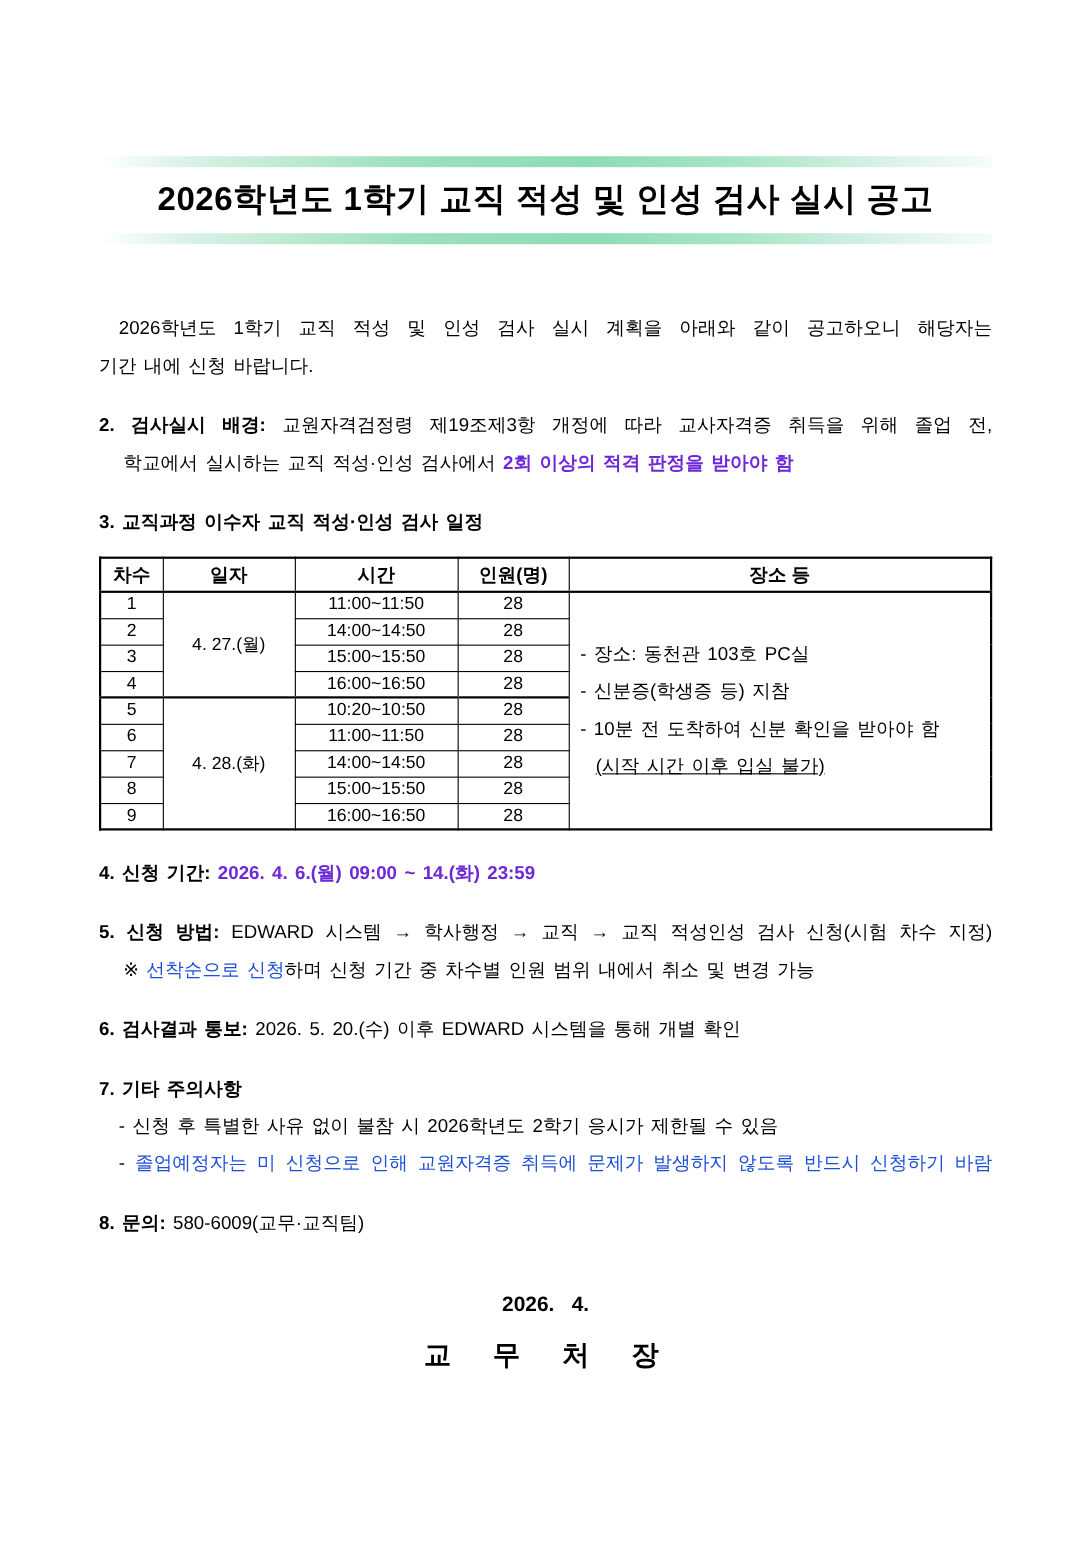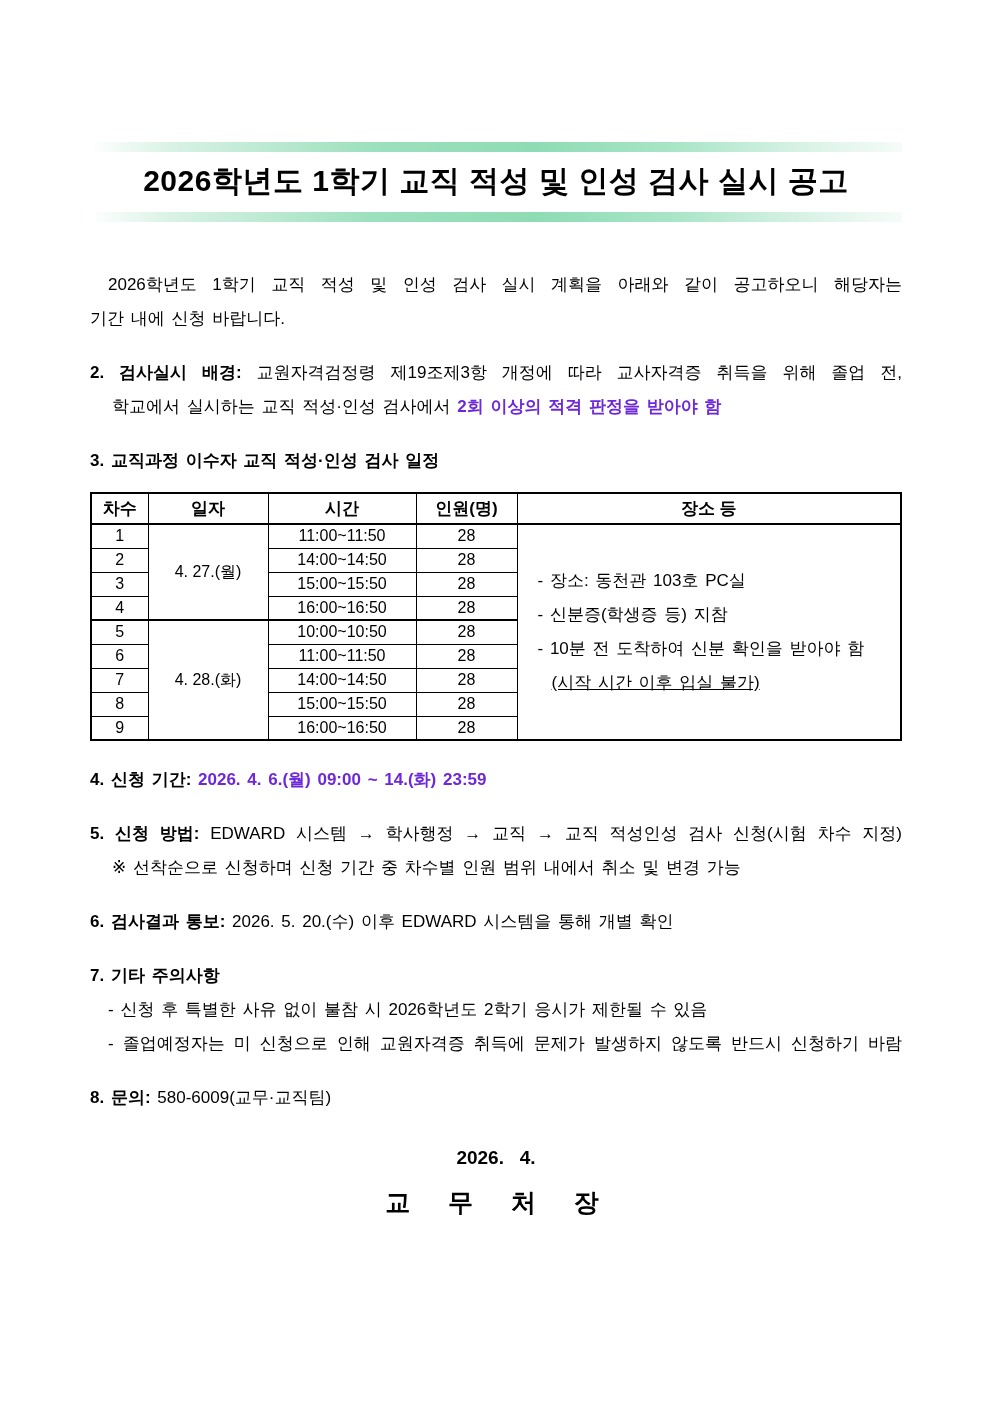--- a/index.html
+++ b/index.html
@@ -30,29 +30,29 @@
     letter-spacing: 0.5px;
     white-space: nowrap;
     padding: 9px 0 10px 0;
   }
   
   .para, .section, .note-line, .bullet {
     font-size: 17px;
     line-height: 34px;
     word-spacing: 2px;
   }
-  .intro { margin-top: 46px; }
+  .intro { margin-top: 60px; }
   .intro .l1 { text-indent: 18px; text-align: justify; text-align-last: justify; }
   .section { margin-top: 20px; }
   .section.first { margin-top: 35px; }
   .num, .label { font-weight: 700; }
   .justify-last { text-align: justify; text-align-last: justify; }
   .cont-line { padding-left: 22px; }
   .hl-blue { color: #6d28d9; font-weight: 700; }
-  .red-text { color: #000000; }
+  .red-text { color: #1d4ed8; }
   .note-line { padding-left: 22px; }
   .bullet { padding-left: 18px; }
   .bullet .dash { color: #000000; }
   
   table.sched {
     width: 100%;
     border-collapse: collapse;
     table-layout: fixed;
     margin-top: 14px;
     border: 2px solid #000000;
@@ -68,31 +68,31 @@
     height: 31px;
     font-size: 17px;
     border-bottom: 2px solid #000000;
     font-weight: bold;
   }
   .sched td { height: 24px; }
   .sched tr.g2-start td { border-top: 2px solid #000000; }
   .sched td.loc {
     text-align: left;
     vertical-align: middle;
-    padding: 6px 20px;
+    padding: 6px 10px;
   }
   .loc .note-line { padding-left: 0; white-space: nowrap; }
   .loc .note-strong {
     font-weight: 400;
     text-decoration: underline;
     padding-left: 14px;
   }
   
   .footer-date {
-    margin-top: 32px;
+    margin-top: 47px;
     text-align: center;
     font-weight: 700;
     font-size: 19px;
     white-space: pre;
   }
   .signature {
     margin-top: 17px;
     text-align: center;
     font-weight: 700;
     font-size: 25px;
@@ -175,21 +175,21 @@
         <td>28</td>
       </tr>
       <tr>
         <td>4</td>
         <td>16:00~16:50</td>
         <td>28</td>
       </tr>
       <tr class="g2-start">
         <td>5</td>
         <td rowspan="5">4. 28.(화)</td>
-        <td>10:00~10:50</td>
+        <td>10:20~10:50</td>
         <td>28</td>
       </tr>
       <tr>
         <td>6</td>
         <td>11:00~11:50</td>
         <td>28</td>
       </tr>
       <tr>
         <td>7</td>
         <td>14:00~14:50</td>

